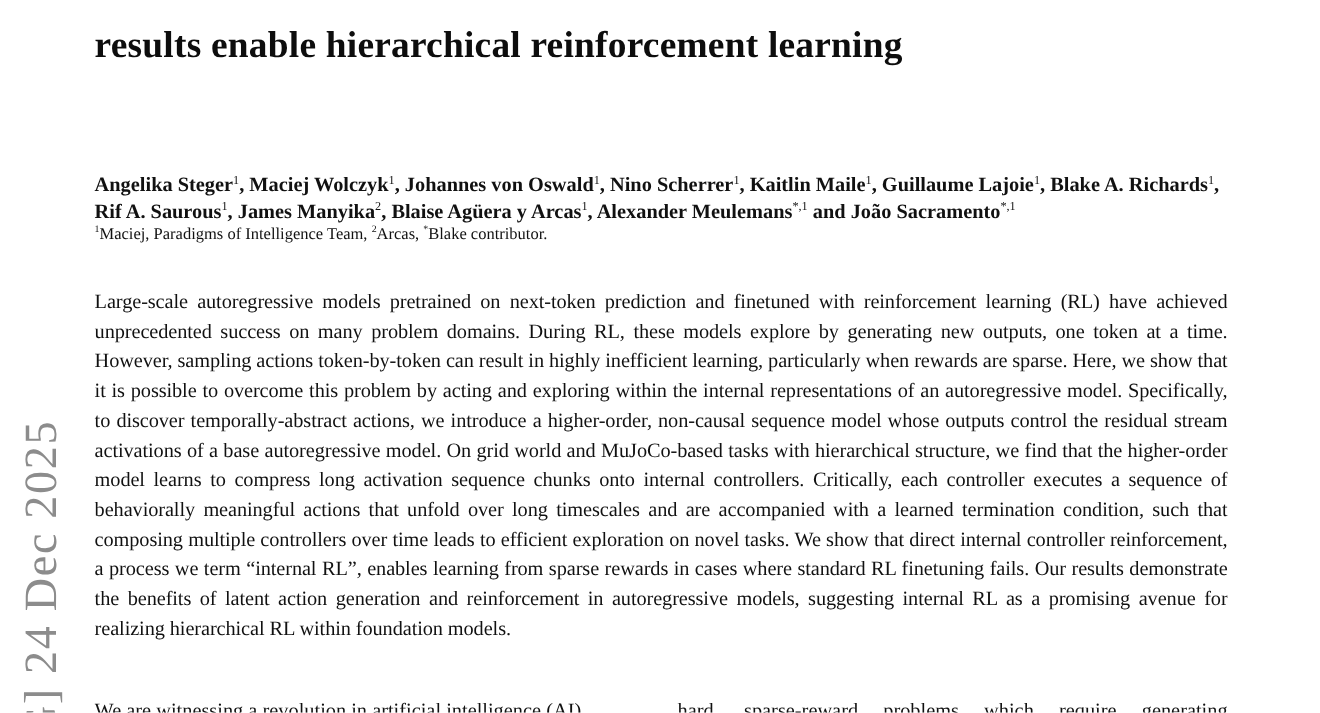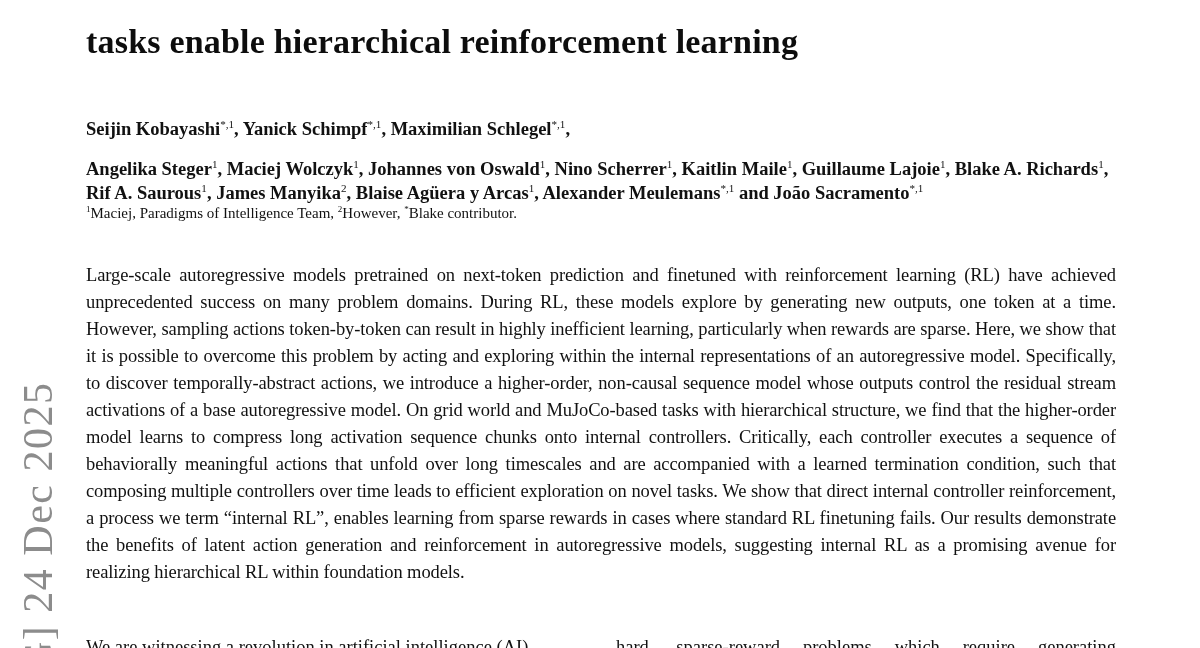--- a/index.html
+++ b/index.html
@@ -127,28 +127,27 @@
 </head>
 <body>
 
 <div class="page">
 
   <div class="stamp-strip">
     <div class="stamp-text">G] 24 Dec 2025</div>
   </div>
 
   <h1 class="title">
-    <span>tasks enable hierarchical reinforcement learning</span>
+    <span>results enable hierarchical reinforcement learning</span>
   </h1>
 
-  <p class="authors-primary"><span>Seijin Kobayashi<sup>*,1</sup></span>, <span>Yanick Schimpf<sup>*,1</sup></span>, <span>Maximilian Schlegel<sup>*,1</sup></span>,</p>
 
   <p class="authors-secondary"><span>Angelika Steger<sup>1</sup></span>, <span>Maciej Wolczyk<sup>1</sup></span>, <span>Johannes von Oswald<sup>1</sup></span>, <span>Nino Scherrer<sup>1</sup></span>, <span>Kaitlin Maile<sup>1</sup></span>, <span>Guillaume Lajoie<sup>1</sup></span>, <span>Blake A. Richards<sup>1</sup></span>, <span>Rif A. Saurous<sup>1</sup></span>, <span>James Manyika<sup>2</sup></span>, <span>Blaise Agüera y Arcas<sup>1</sup></span>, <span>Alexander Meulemans<sup>*,1</sup></span> and <span>João Sacramento<sup>*,1</sup></span></p>
 
-  <p class="affiliations"><sup>1</sup><span>Maciej, Paradigms of Intelligence Team, </span><sup>2</sup><span>However, </span><sup>*</sup><span>Blake contributor.</span></p>
+  <p class="affiliations"><sup>1</sup><span>Maciej, Paradigms of Intelligence Team, </span><sup>2</sup><span>Arcas, </span><sup>*</sup><span>Blake contributor.</span></p>
 
   <p class="abstract">Large-scale autoregressive models pretrained on next-token prediction and finetuned with reinforcement learning (RL) have achieved unprecedented success on many problem domains. During RL, these models explore by generating new outputs, one token at a time. However, sampling actions token-by-token can result in highly inefficient learning, particularly when rewards are sparse. Here, we show that it is possible to overcome this problem by acting and exploring within the internal representations of an autoregressive model. Specifically, to discover temporally-abstract actions, we introduce a higher-order, non-causal sequence model whose outputs control the residual stream activations of a base autoregressive model. On grid world and MuJoCo-based tasks with hierarchical structure, we find that the higher-order model learns to compress long activation sequence chunks onto internal controllers. Critically, each controller executes a sequence of behaviorally meaningful actions that unfold over long timescales and are accompanied with a learned termination condition, such that composing multiple controllers over time leads to efficient exploration on novel tasks. We show that direct internal controller reinforcement, a process we term “internal RL”, enables learning from sparse rewards in cases where standard RL finetuning fails. Our results demonstrate the benefits of latent action generation and reinforcement in autoregressive models, suggesting internal RL as a promising avenue for realizing hierarchical RL within foundation models.</p>
 
   <div class="body-columns">
     <p class="col-left">We are witnessing a revolution in artificial intelligence (AI),</p>
     <p class="col-right">hard, sparse-reward problems which require generating</p>
   </div>
 
 </div>
 

